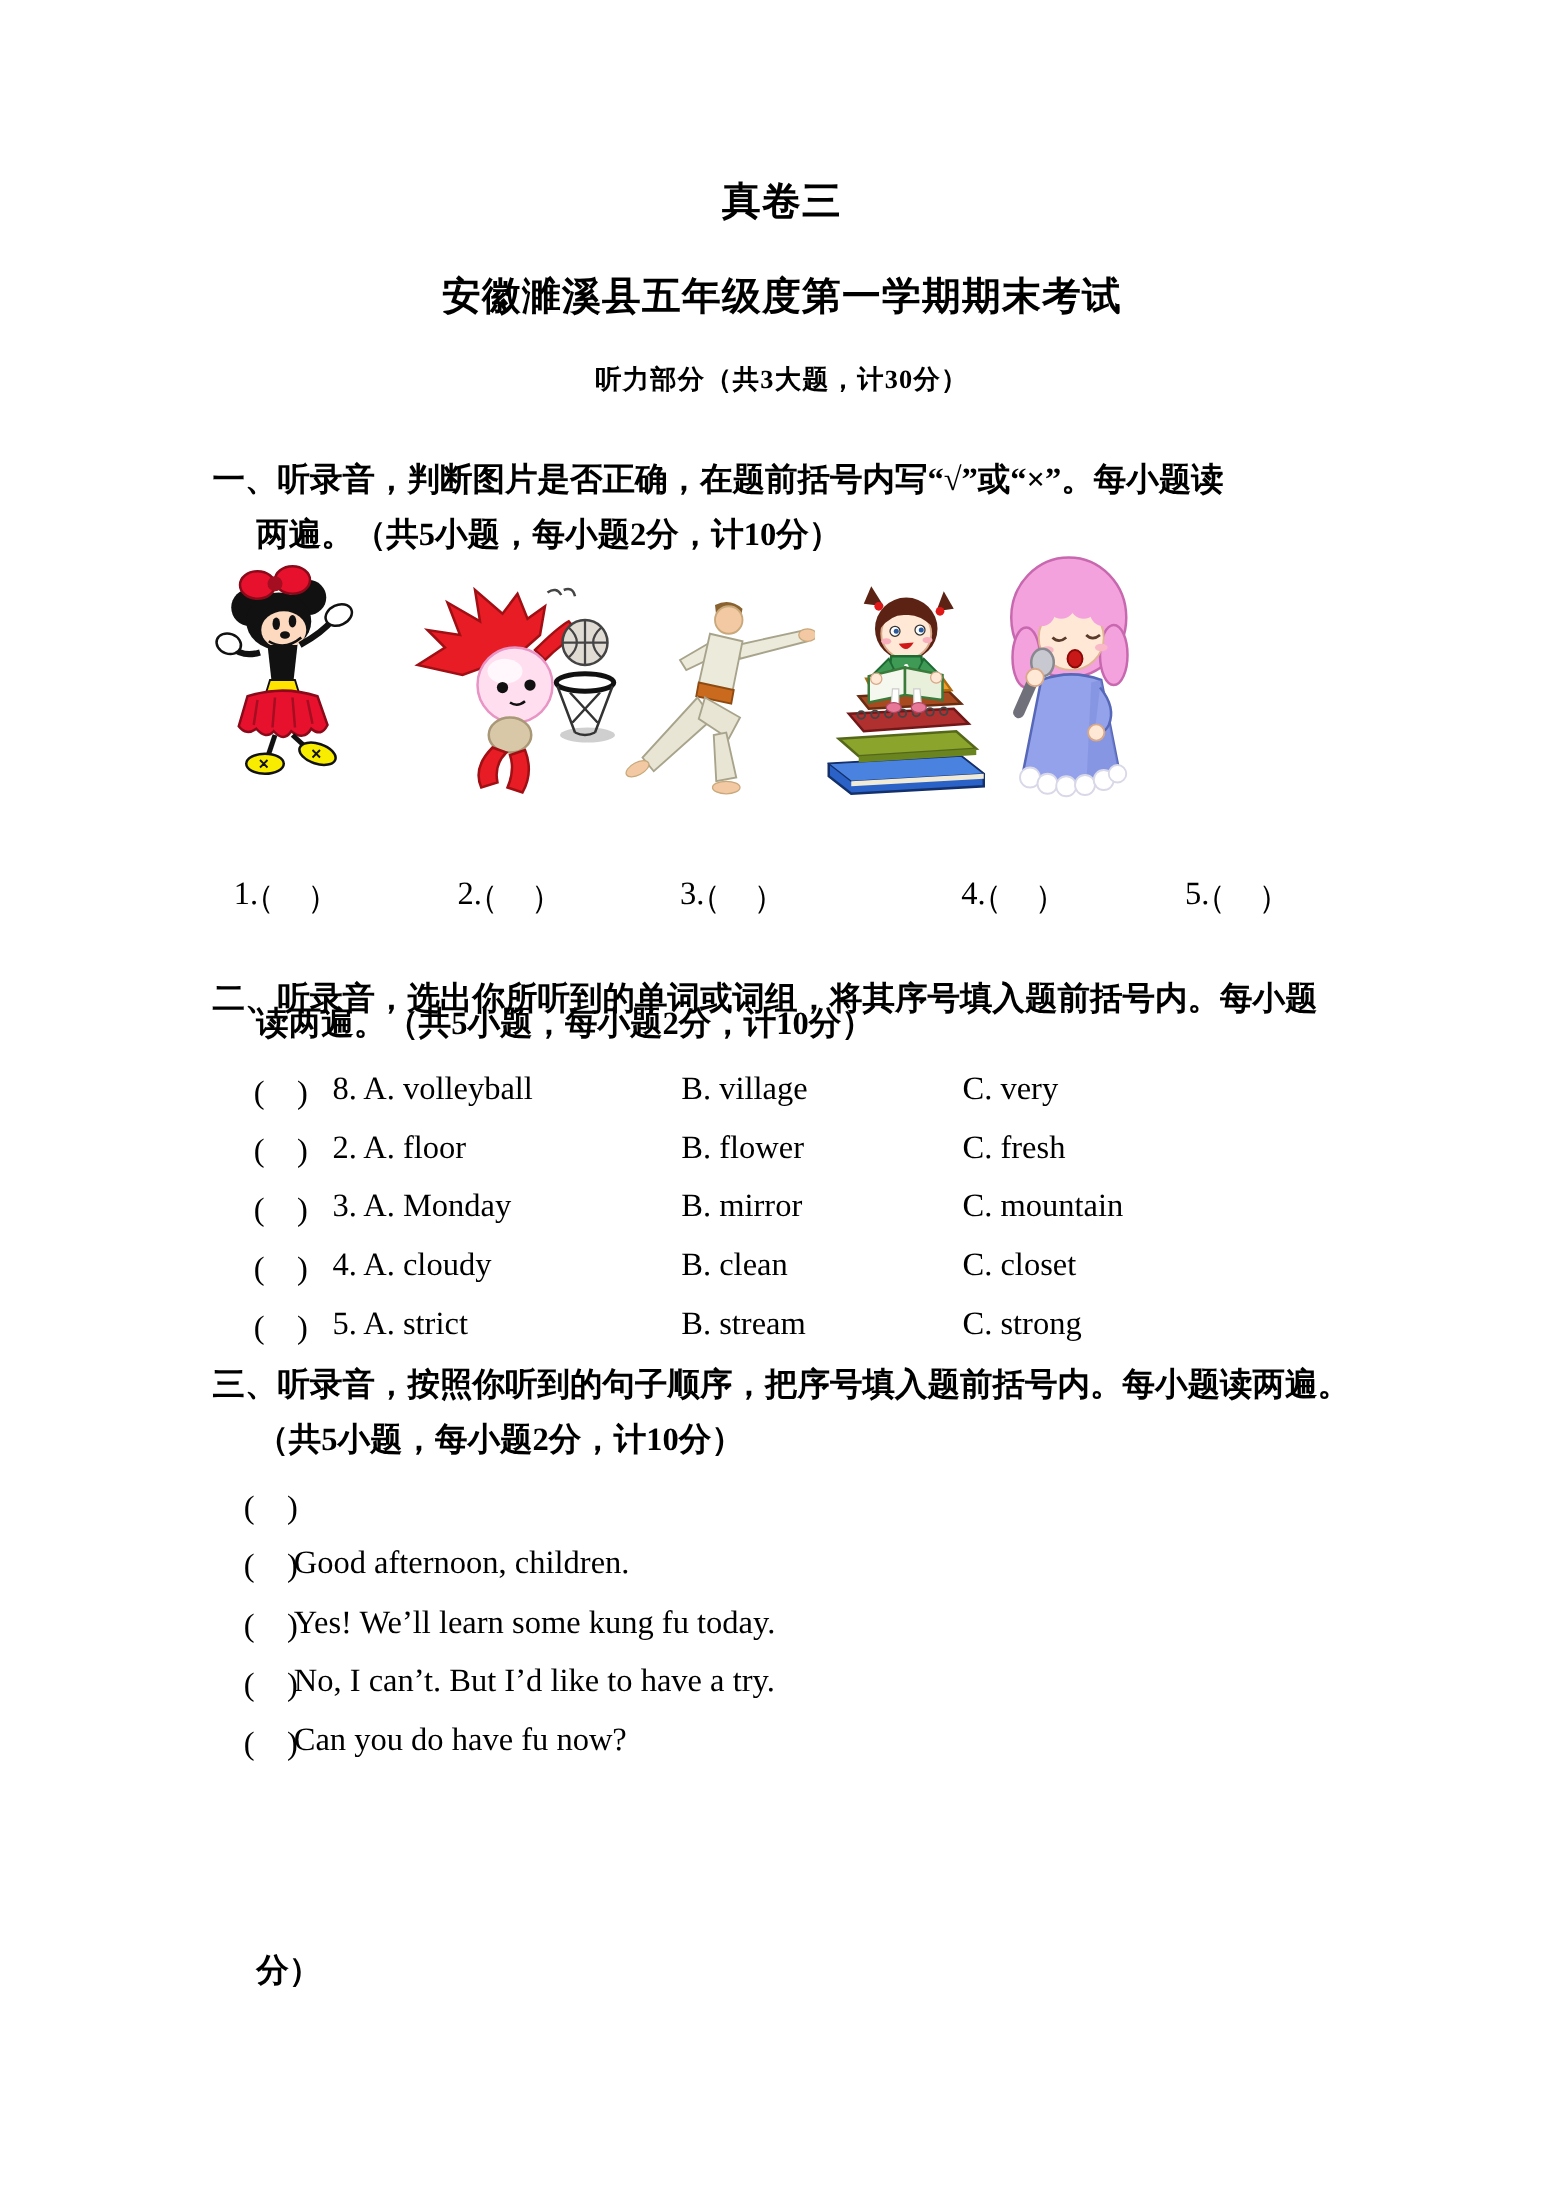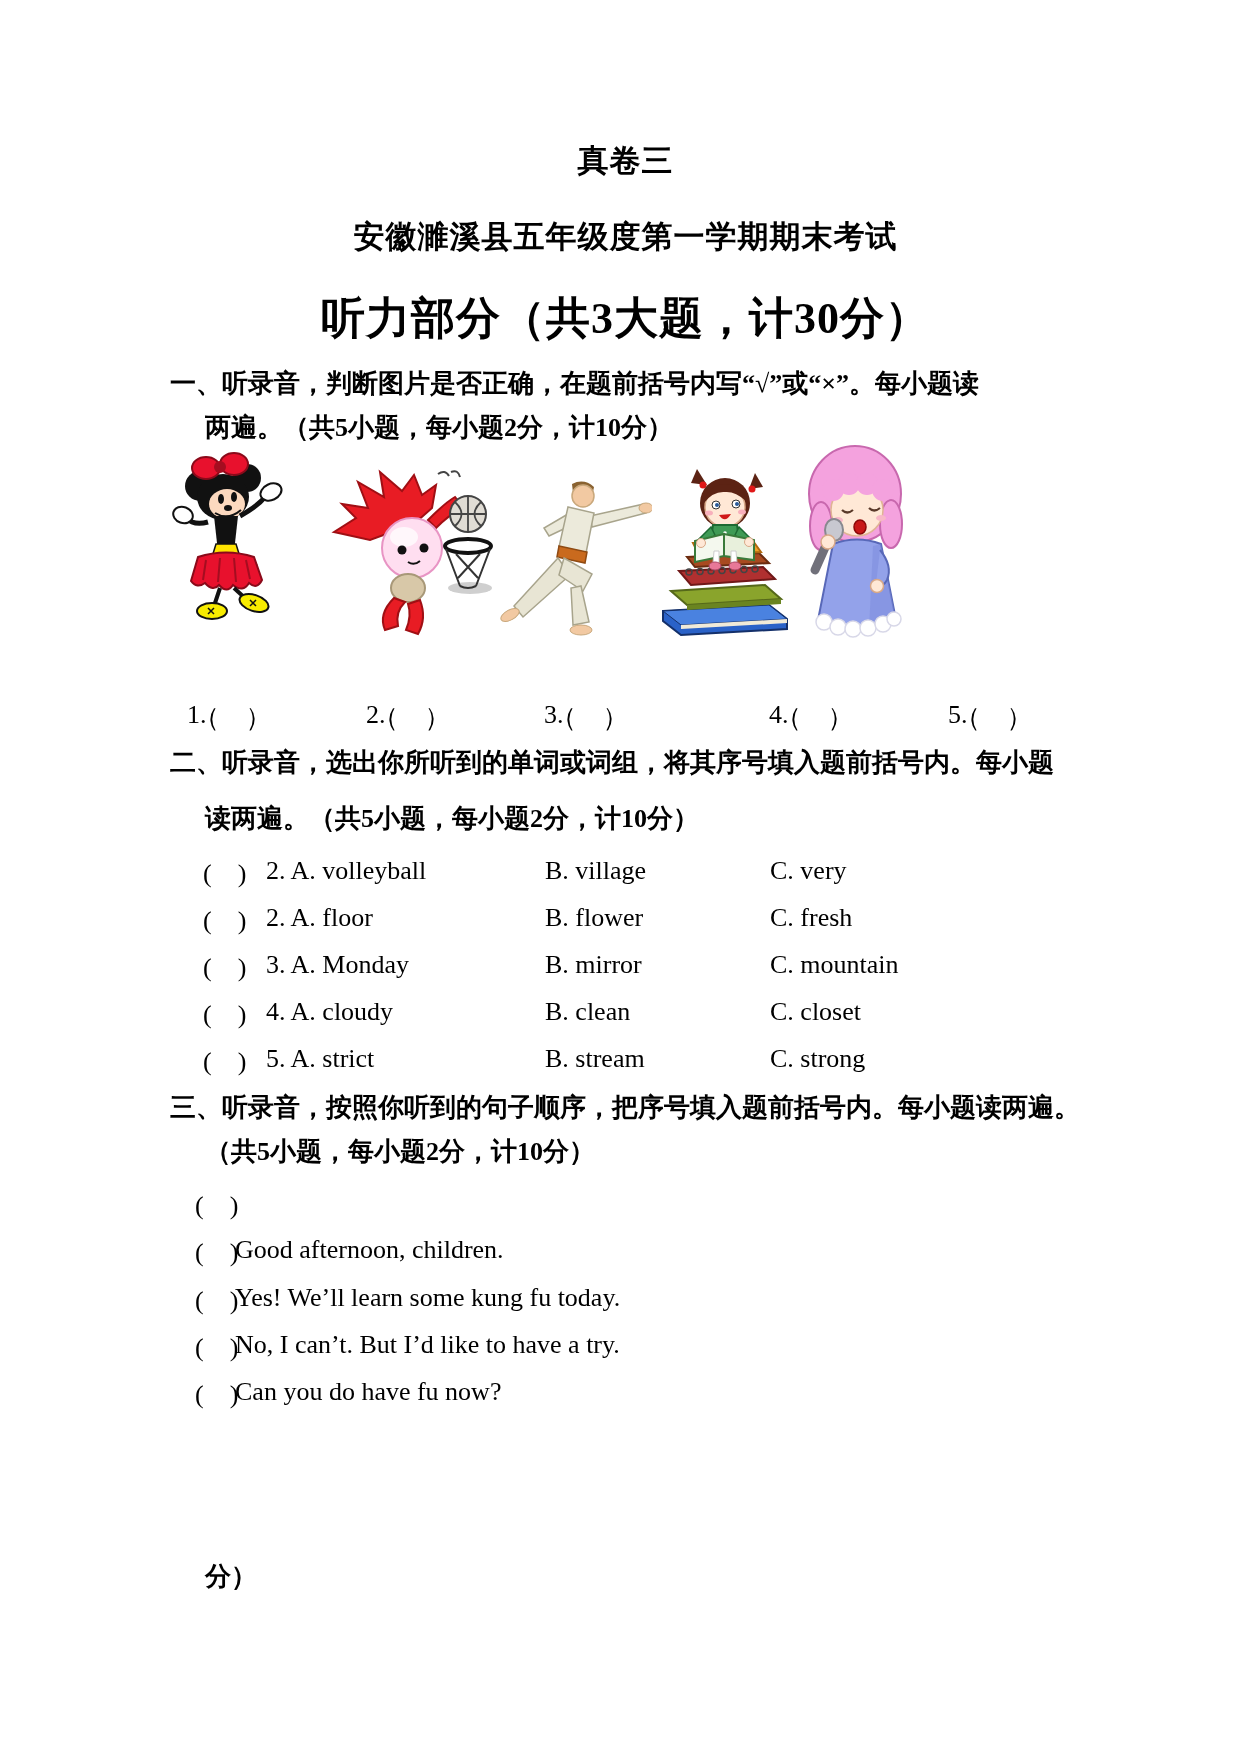--- a/index.html
+++ b/index.html
@@ -8,21 +8,21 @@
     width:1241px;height:1754px;
     margin:0 auto;
     background:#ffffff;
     font-family:"Liberation Serif","DejaVu Serif",serif;
     color:#000;
     overflow:hidden;
   }
   .abs{position:absolute;}
   .centered{left:170px;width:911px;text-align:center;}
   .title{font-size:31px;font-weight:bold;letter-spacing:1px;}
-  .section-head{font-size:44px;font-weight:bold;letter-spacing:1px;}
+  .section-head{font-size:21px;font-weight:bold;letter-spacing:1px;}
   .ins{font-size:26px;font-weight:bold;white-space:nowrap;}
   .plain{font-size:26px;font-weight:normal;white-space:nowrap;}
   .opt-row{left:170px;width:911px;height:40px;}
   .opt-row span{position:absolute;top:0;}
   .opt-bracket{left:33px;}
   .opt-a{left:96px;}
   .opt-b{left:375px;}
   .opt-c{left:600px;}
   .sent-row{left:170px;width:911px;height:40px;}
   .sent-row span{position:absolute;top:0;}
@@ -200,26 +200,26 @@
   </div>
 
   <div class="abs answers plain" style="top:700px">
     <span style="left:17px"><span>1.</span>&nbsp;<span>（　）</span></span>
     <span style="left:196px"><span>2.</span>&nbsp;<span>（　）</span></span>
     <span style="left:374px"><span>3.</span>&nbsp;<span>（　）</span></span>
     <span style="left:599px"><span>4.</span>&nbsp;<span>（　）</span></span>
     <span style="left:778px"><span>5.</span>&nbsp;<span>（　）</span></span>
   </div>
 
-  <div class="abs ins" style="top:745px;left:170px">二、听录音，选出你所听到的单词或词组，将其序号填入题前括号内。每小题</div>
+  <div class="abs ins" style="top:781px;left:170px">二、听录音，选出你所听到的单词或词组，将其序号填入题前括号内。每小题</div>
   <div class="abs ins" style="top:801px;left:205px">读两遍。（共5小题，每小题2分，计10分）</div>
 
   <div class="abs opt-row plain" style="top:856px">
     <span class="opt-bracket">(　)</span>
-    <span class="opt-a">2. A. volleyball</span>
+    <span class="opt-a">8. A. volleyball</span>
     <span class="opt-b">B. village</span>
     <span class="opt-c">C. very</span>
   </div>
   <div class="abs opt-row plain" style="top:903px">
     <span class="opt-bracket">(　)</span>
     <span class="opt-a">2. A. floor</span>
     <span class="opt-b">B. flower</span>
     <span class="opt-c">C. fresh</span>
   </div>
   <div class="abs opt-row plain" style="top:950px">

